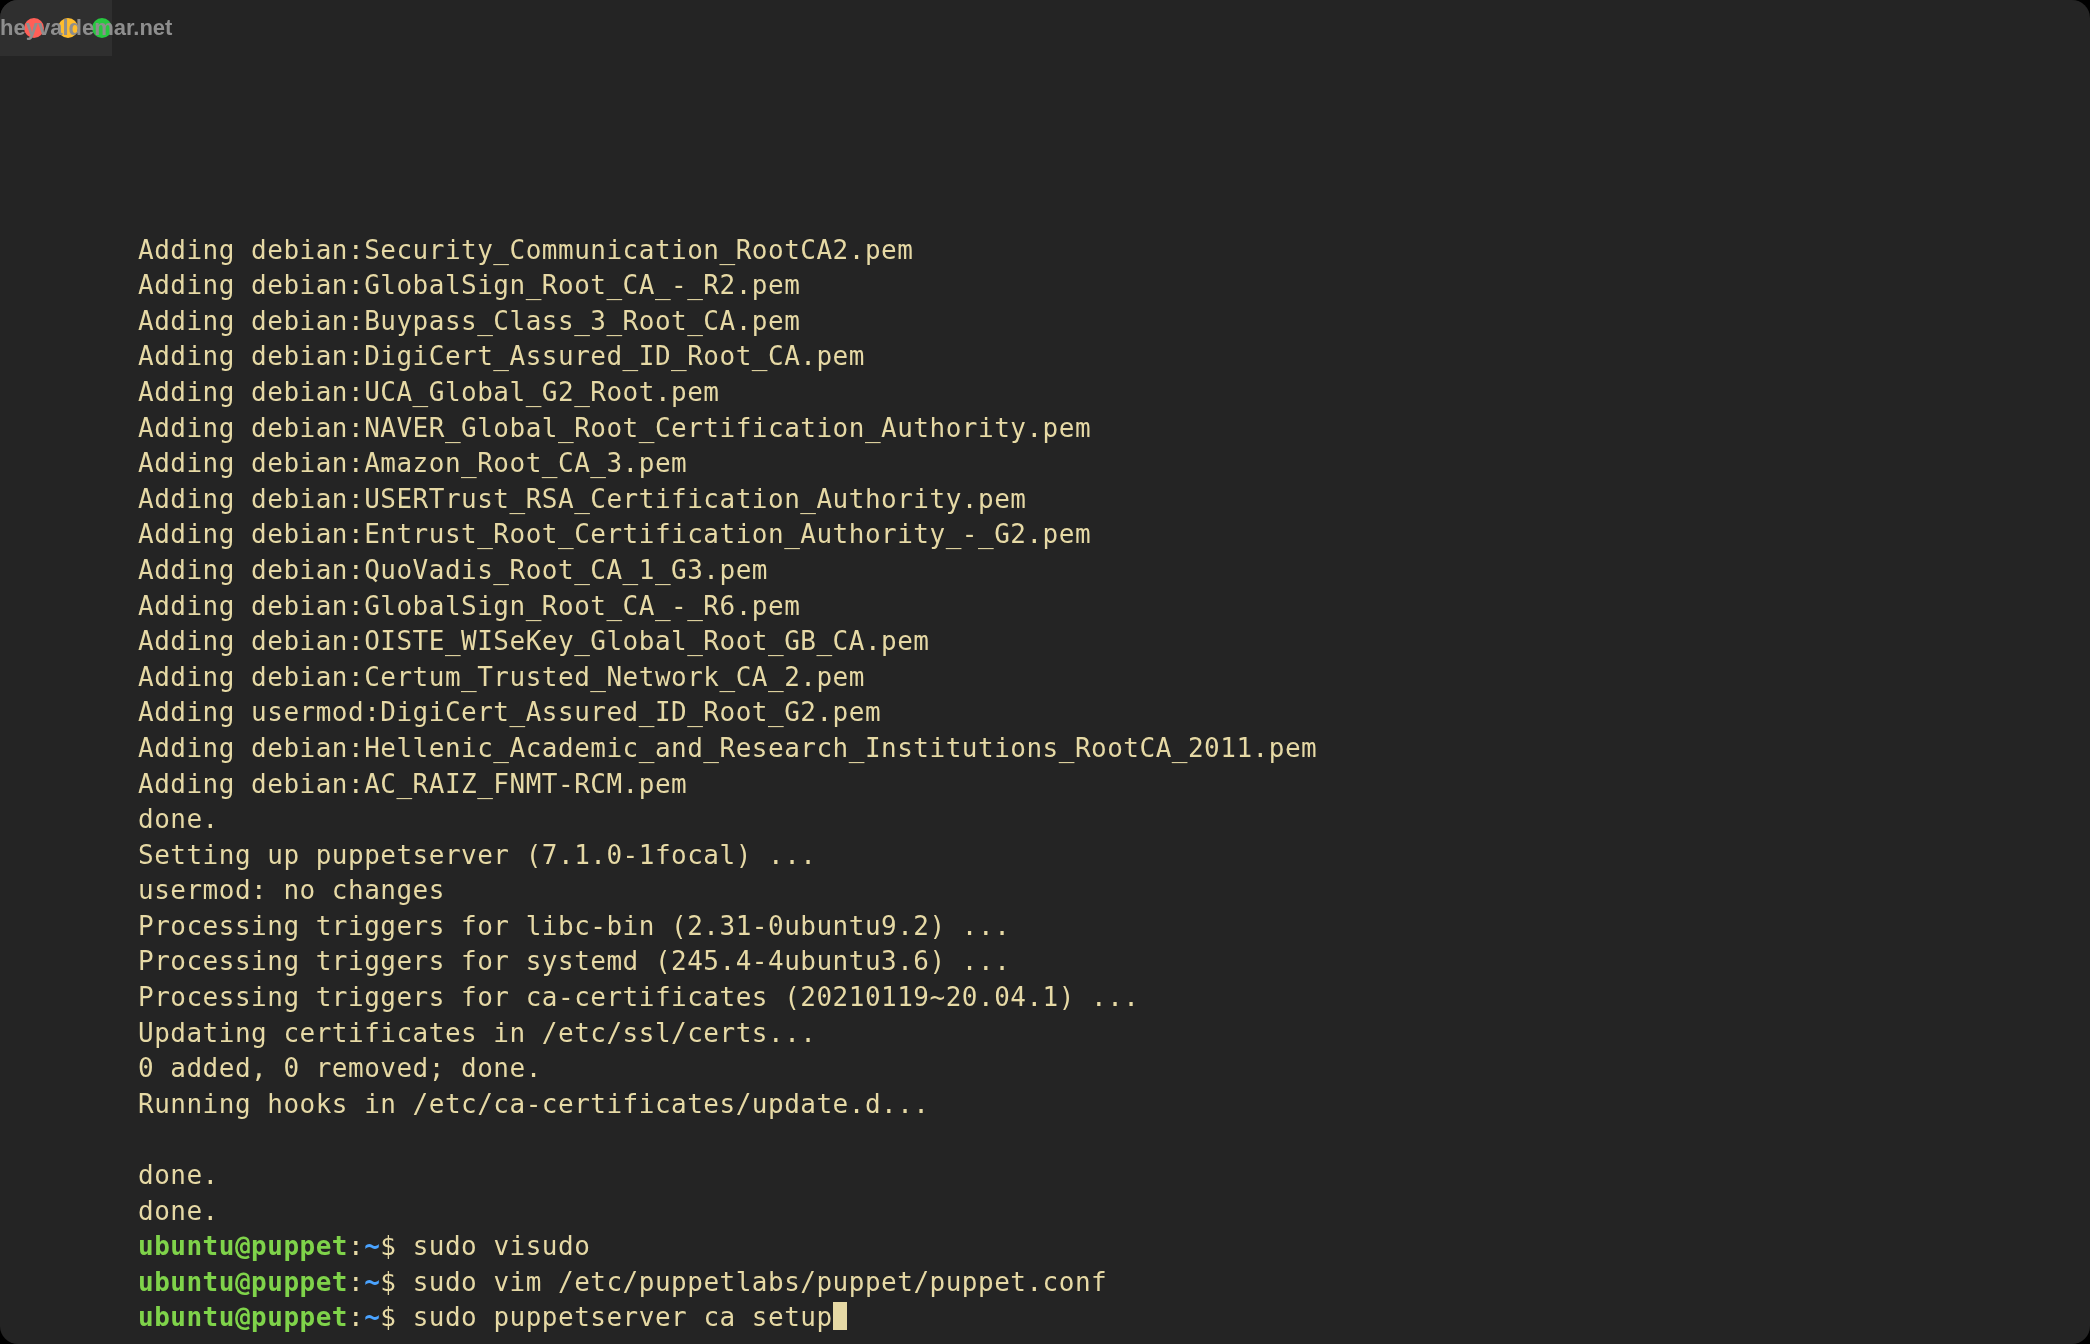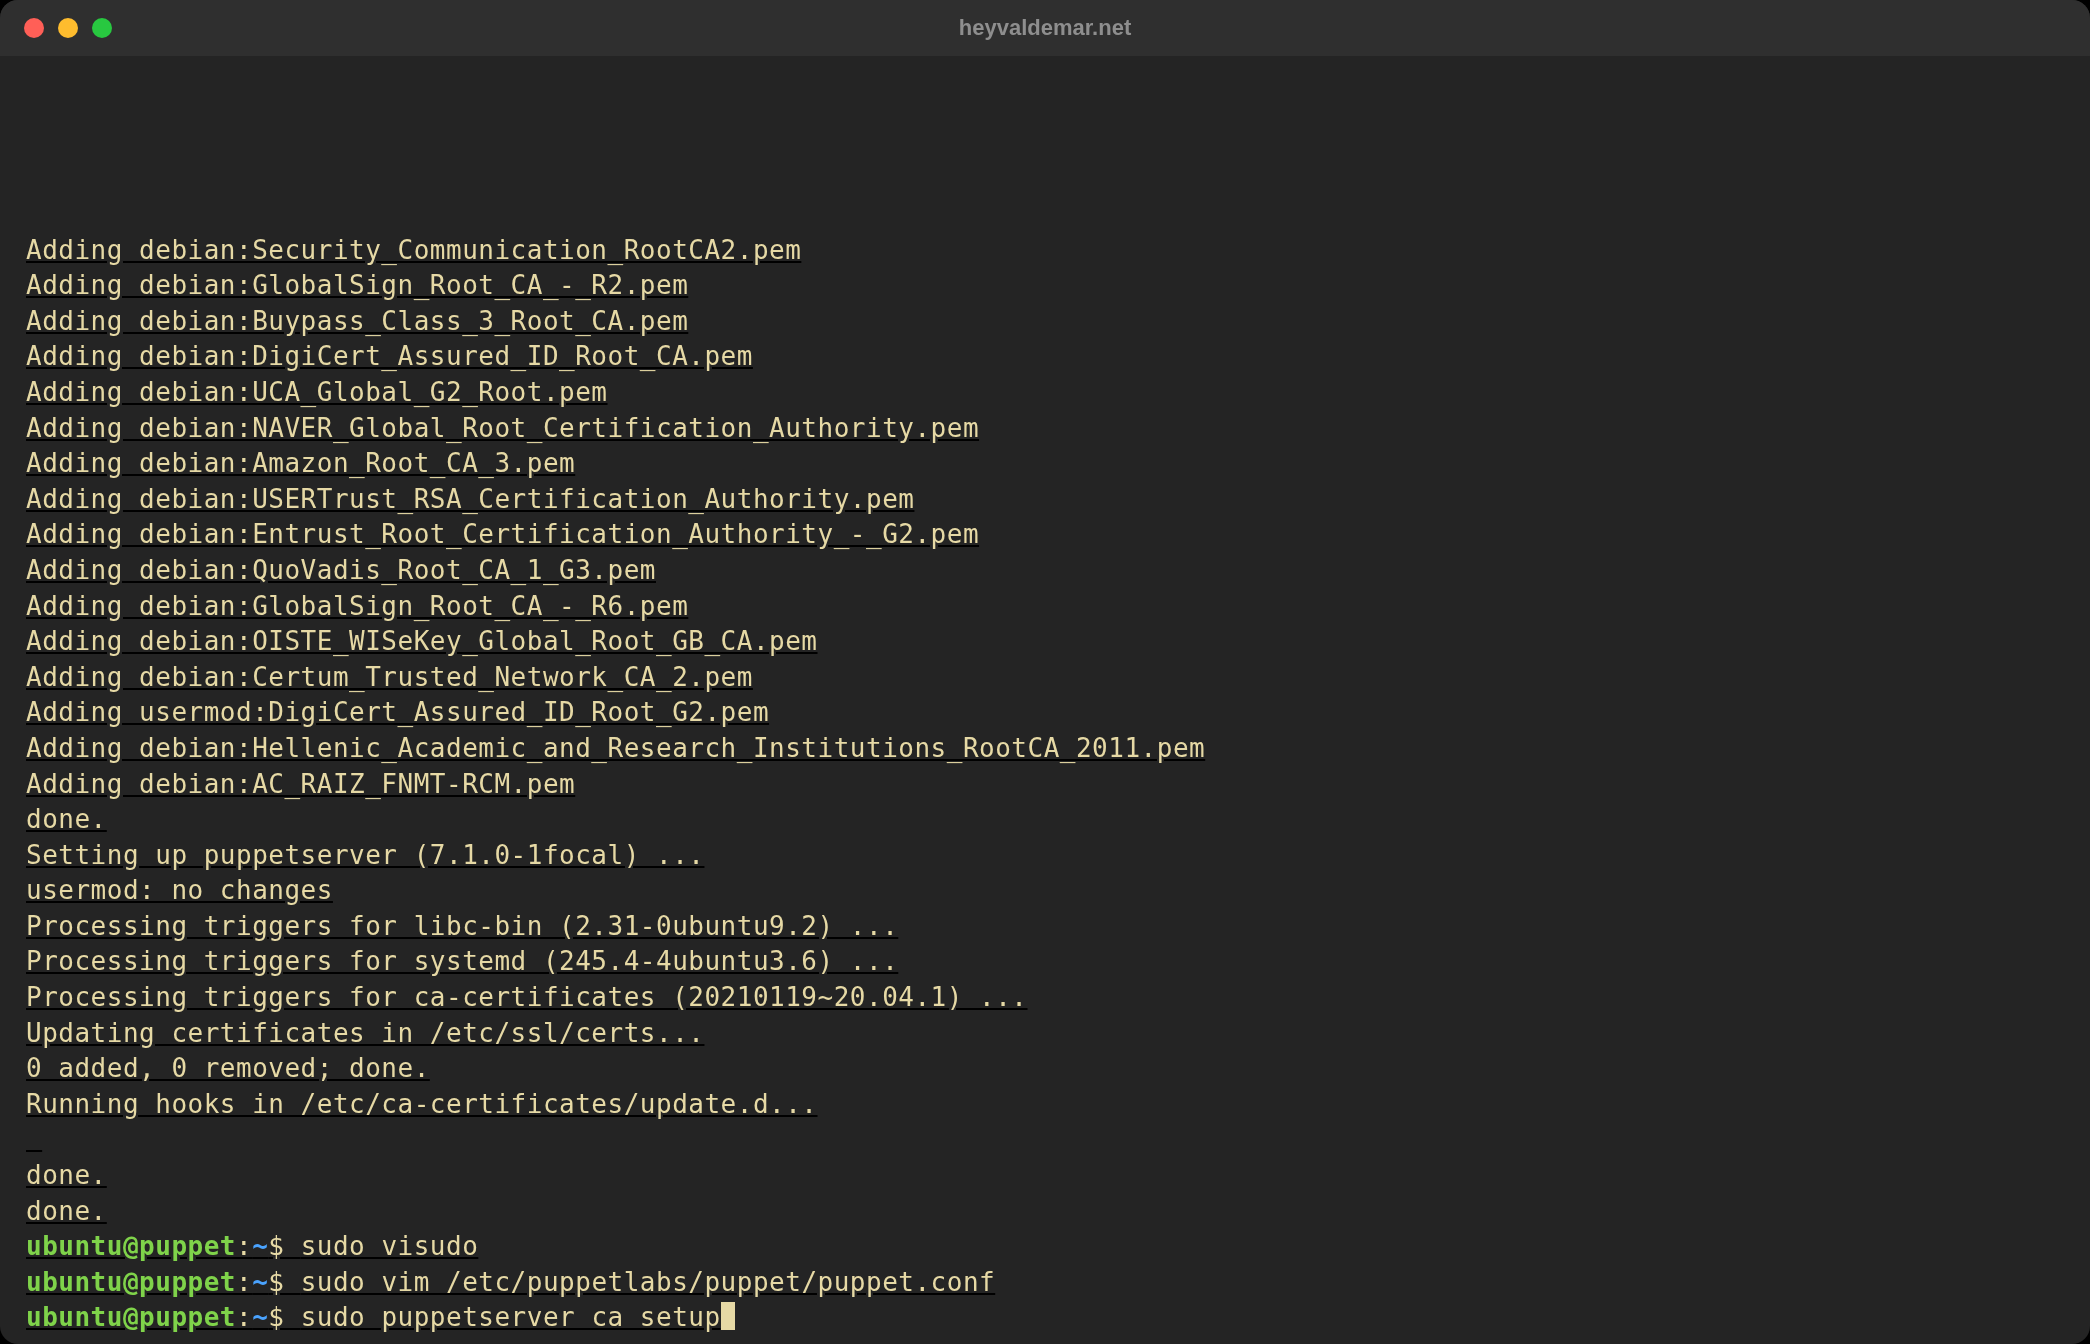--- a/index.html
+++ b/index.html
@@ -9,21 +9,20 @@
     background: #000;
     overflow: hidden;
   }
   .window {
     width: 2090px;
     height: 1344px;
     background: #242424;
     border-radius: 18px;
     overflow: hidden;
     display: flex;
-    flex-direction: column;
     font-family: "SF Mono", "Menlo", "Consolas", monospace;
     justify-content: space-between;
   }
   .titlebar {
     height: 56px;
     background: #2f2f2f;
     display: flex;
     align-items: center;
     position: relative;
     flex-shrink: 0;
@@ -52,21 +51,20 @@
     font-family: -apple-system, "Helvetica Neue", Arial, sans-serif;
     pointer-events: none;
   }
   .body {
     flex: 1;
     padding: 10px 12px 8px 26px;
     overflow: hidden;
     display: flex;
     flex-direction: column;
     justify-content: flex-end;
-    text-decoration: underline;
   }
   .line {
     color: #e6d9a5;
     font-size: 26px;
     line-height: 35.6px;
     white-space: pre;
     font-family: "SF Mono", "Menlo", "Consolas", monospace;
     letter-spacing: 0.5px;
   }
   .prompt-line {

